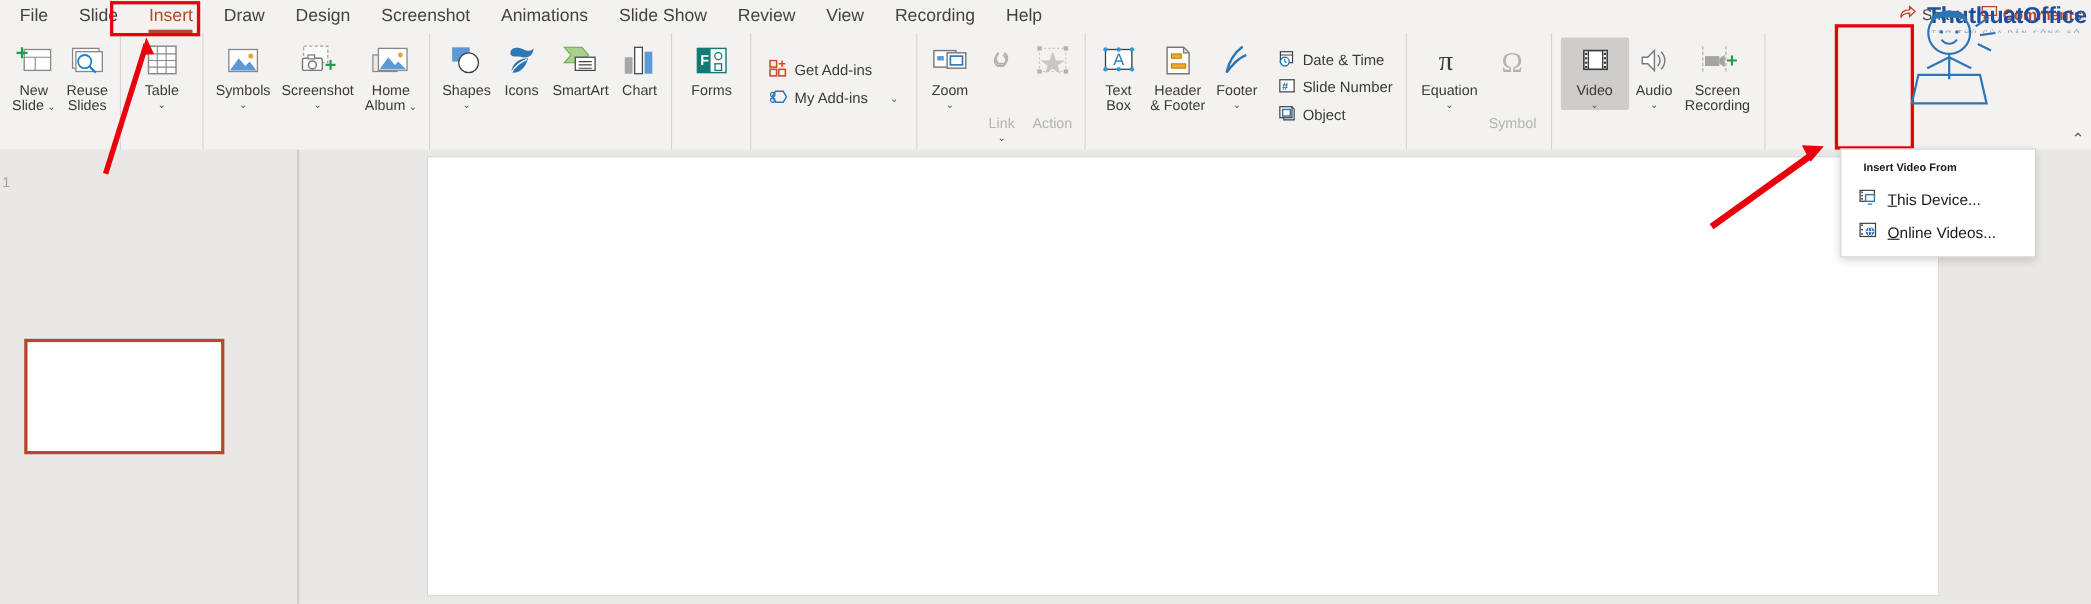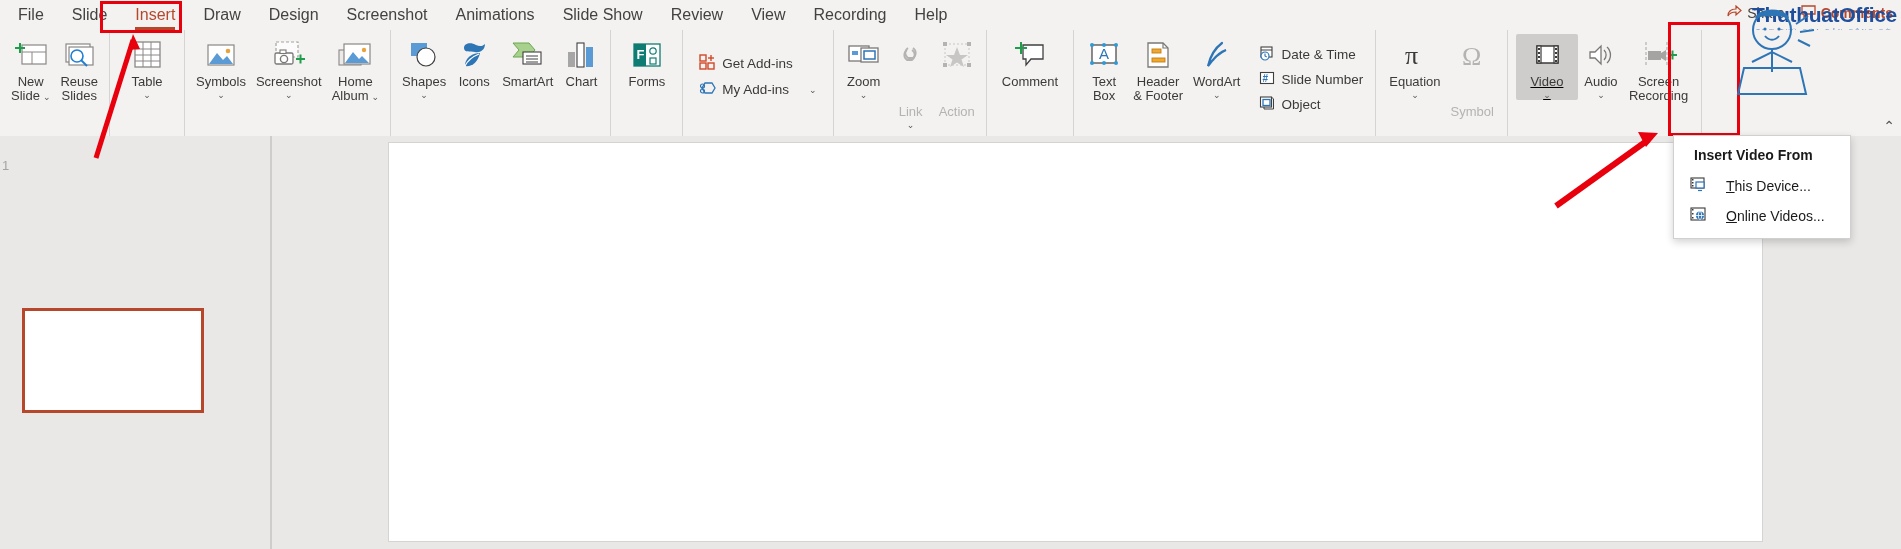--- a/index.html
+++ b/index.html
@@ -182,25 +182,25 @@
     position: absolute;
     left: 1673px; top: 135px;
     width: 178px;
     background: #ffffff;
     border: 1px solid #d2d0ce;
     box-shadow: 0 3px 8px rgba(0,0,0,.18);
     padding: 5px 0 7px 0;
     z-index: 60;
   }
   .menu-title {
-    font-size: 14px; font-weight: bold; color: #1a1a1a;
+    font-size: 10px; font-weight: bold; color: #1a1a1a;
     padding: 6px 10px 8px 20px;
   }
   .menu-item {
-    display: flex; align-items: center; gap: 19px;
+    display: flex; align-items: center; gap: 9px;
     padding: 6px 10px 6px 16px;
     font-size: 14px; color: #1a1a1a;
     cursor: pointer;
   }
   .menu-item .mlabel u { text-decoration: underline; }
 
   
   .arrows { position: absolute; inset: 0; pointer-events: none; z-index: 50; }
 </style>
 </head>
@@ -472,35 +472,20 @@
               <rect x="4" y="23" width="4" height="4" fill="#b5b3b1"></rect>
               <rect x="28" y="23" width="4" height="4" fill="#b5b3b1"></rect>
             </svg>
           </div>
           <div class="lb"><span>Action</span></div>
         </div>
       </div>
       <div class="rgroup-label">Links</div>
     </div>
 
-    <div class="rgroup" style="padding:0 10px;">
-      <div class="rgroup-body">
-        <div class="bigbtn">
-          <div class="ic">
-            <svg width="38" height="30" viewBox="0 0 38 30">
-              <path d="M12 5 H32 V19 H20 L15 25 V19 H12 Z" fill="#fff" stroke="#404040" stroke-width="1.3"></path>
-              <line x1="4" y1="8" x2="16" y2="8" stroke="#1e9e4a" stroke-width="2"></line>
-              <line x1="10" y1="2" x2="10" y2="14" stroke="#1e9e4a" stroke-width="2"></line>
-            </svg>
-          </div>
-          <div class="lb"><span>Comment</span></div>
-        </div>
-      </div>
-      <div class="rgroup-label">Comments</div>
-    </div>
 
     <div class="rgroup">
       <div class="rgroup-body">
         <div class="bigbtn">
           <div class="ic">
             <svg width="38" height="30" viewBox="0 0 38 30">
               <rect x="7" y="5" width="24" height="18" fill="#fff" stroke="#404040" stroke-width="1.2"></rect>
               <text x="14" y="19" font-family="Liberation Sans, sans-serif" font-size="15" fill="#2e75b6">A</text>
               <circle cx="7" cy="5" r="2" fill="#2e9ad6"></circle>
                 <circle cx="31" cy="5" r="2" fill="#2e9ad6"></circle>
@@ -524,21 +509,21 @@
           </div>
           <div class="lb"><span>Header</span></div>
           <div class="lb2"><span>&amp; Footer</span></div>
         </div>
         <div class="bigbtn">
           <div class="ic">
             <svg width="34" height="30" viewBox="0 0 34 30">
               <path d="M22 3 C14 9 10 17 8 26 C13 19 19 13 26 10 C21 12 16 16 13 20" fill="none" stroke="#2e75b6" stroke-width="2.2" stroke-linecap="round"></path>
             </svg>
           </div>
-          <div class="lb"><span>WordArt</span></div>
+          <div class="lb"><span>Footer</span></div>
           <div class="caret">⌄</div>
         </div>
         <div class="rgroup-body stack" style="padding-left:8px;padding-top:2px;">
           <div class="smallbtn">
             <span>
               <svg width="16" height="16" viewBox="0 0 16 16">
                 <rect x="2" y="2" width="11" height="10" fill="#fff" stroke="#404040" stroke-width="1.1"></rect>
                 <line x1="2" y1="5" x2="13" y2="5" stroke="#404040" stroke-width="1"></line>
                 <circle cx="6" cy="11" r="4" fill="#fff" stroke="#2e75b6" stroke-width="1.2"></circle>
                 <path d="M6 8.5 V11 L7.7 12" fill="none" stroke="#2e75b6" stroke-width="1.1"></path>
@@ -588,21 +573,21 @@
             </svg>
           </div>
           <div class="lb"><span>Symbol</span></div>
         </div>
       </div>
       <div class="rgroup-label">Symbols</div>
     </div>
 
     <div class="rgroup" style="padding:0 8px;">
       <div class="rgroup-body">
-        <div class="bigbtn pressed" style="min-width:62px;text-decoration:underline;">
+        <div class="bigbtn pressed" style="min-width:62px;">
           <div class="ic">
             <svg width="36" height="30" viewBox="0 0 36 30">
               <rect x="8" y="6" width="21" height="17" fill="#fff" stroke="#3b3a39" stroke-width="1.5"></rect>
               <rect x="8" y="6" width="4" height="17" fill="#fff" stroke="#3b3a39" stroke-width="1.2"></rect>
               <rect x="25" y="6" width="4" height="17" fill="#fff" stroke="#3b3a39" stroke-width="1.2"></rect>
               <g fill="#3b3a39">
                 <rect x="9" y="8" width="2" height="2"></rect>
                   <rect x="9" y="12" width="2" height="2"></rect>
                 <rect x="9" y="16" width="2" height="2"></rect>
                   <rect x="9" y="20" width="2" height="2"></rect>

